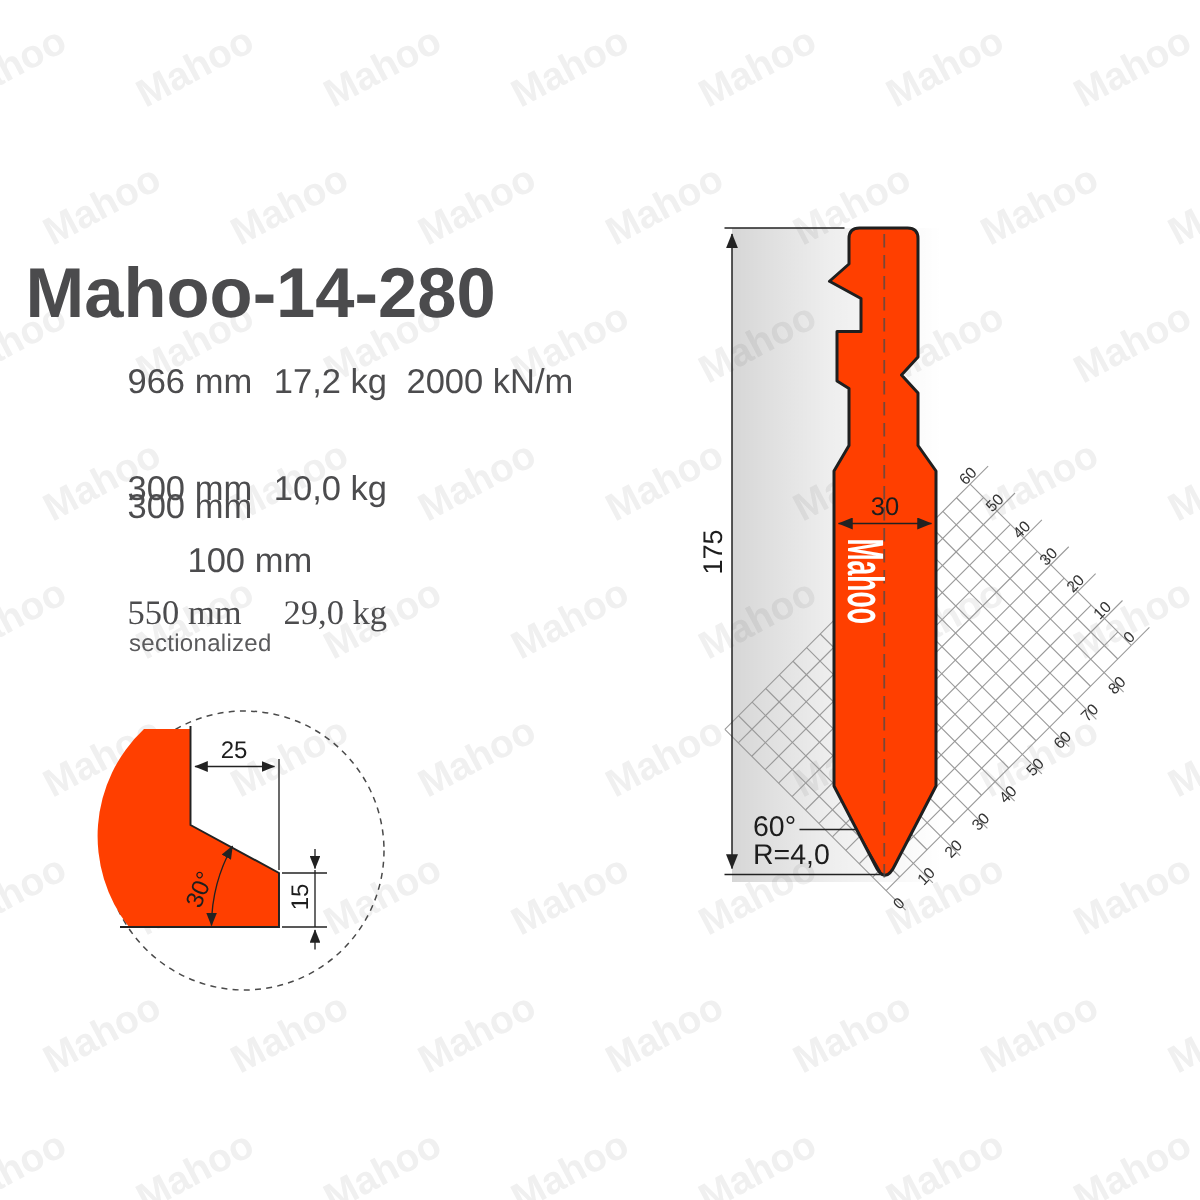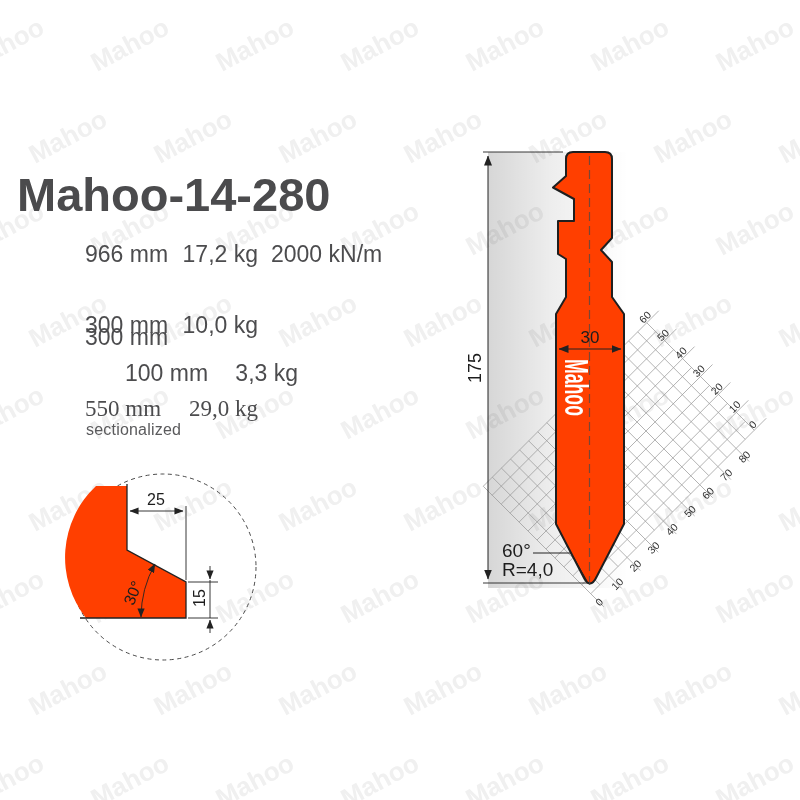--- a/index.html
+++ b/index.html
@@ -243,21 +243,20 @@
       </div>
       <div class="spec-row txt-layer" style="top: 282px; margin-top: 30px;">
         <span class="spec-len">300 mm</span>
         <span class="spec-wt">10,0 kg</span>
       </div>
       <div class="spec-row txt-layer" style="top: 324px;">
         <span class="spec-len">300 mm</span>
       </div>
       <div class="spec-row txt-layer" style="top: 360px; margin-left: 40px;">
         <span class="spec-len">100 mm</span>
-        <span class="spec-wt">3,3 kg</span>
       </div>
       <div class="spec-row txt-layer" style="top: 396px; font-family: Liberation Serif, serif;">
         <span class="spec-len">550 mm</span>
         <span class="spec-wt">29,0 kg</span>
       </div>
       <div class="spec-note txt-layer" style="top: 421px;">sectionalized</div>
     </div>
 
 </div>
 

